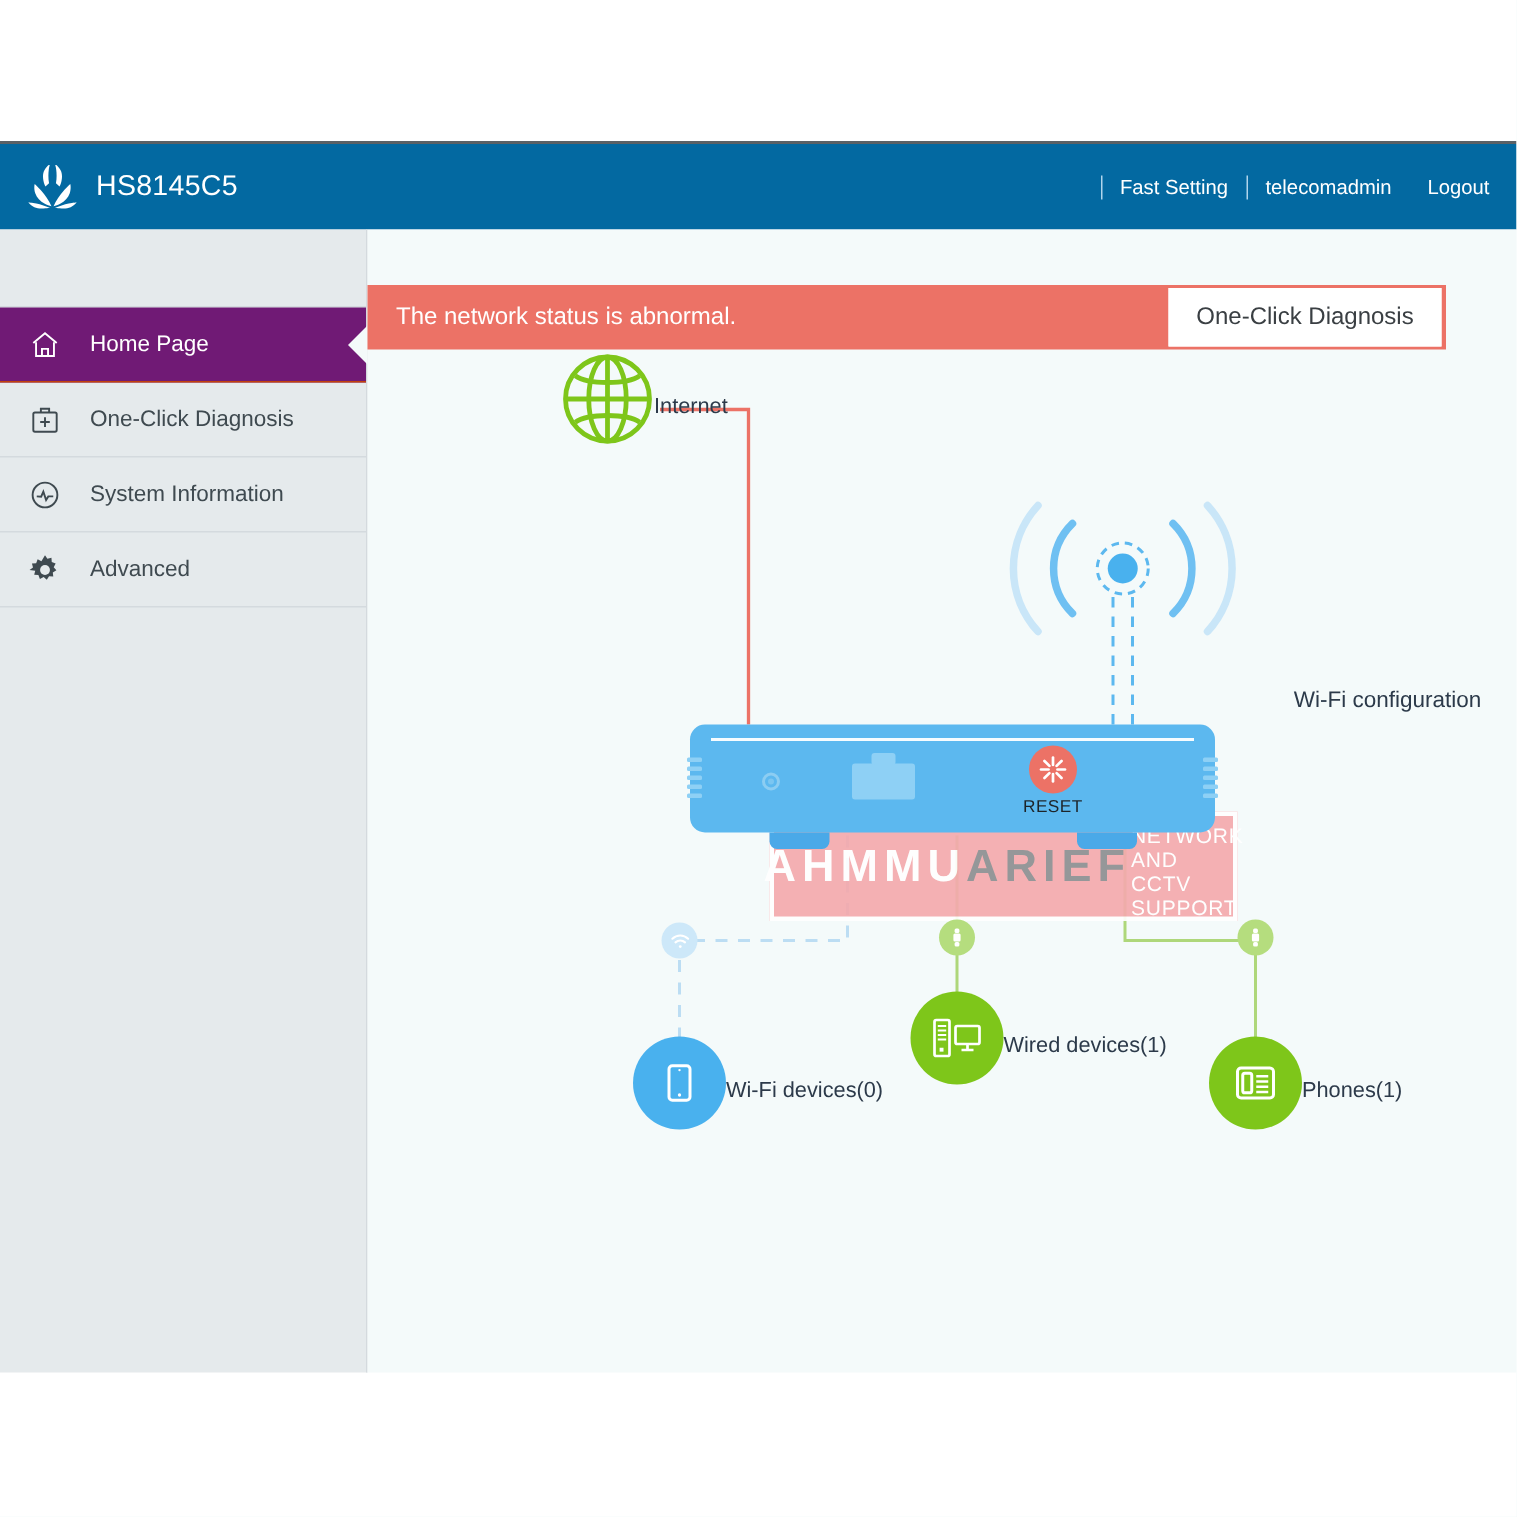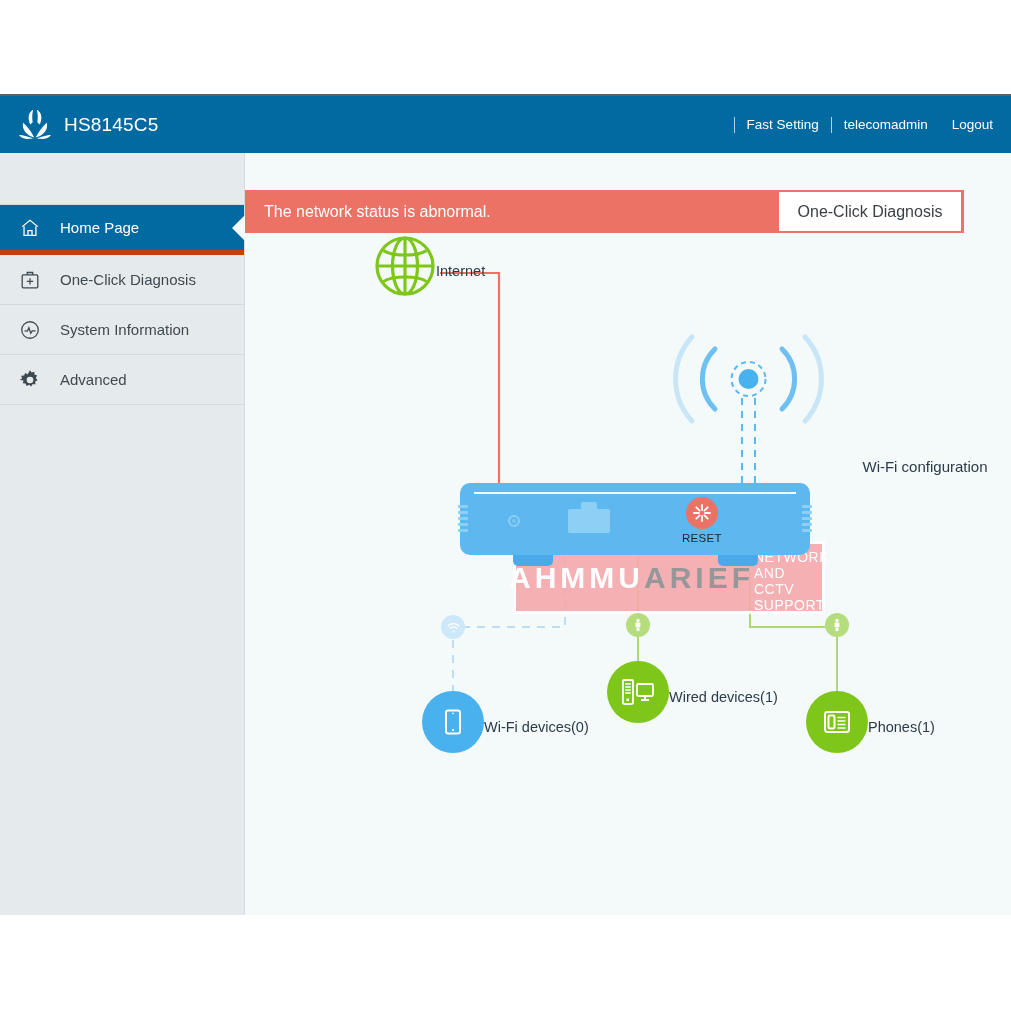--- a/index.html
+++ b/index.html
@@ -38,21 +38,21 @@
   .side-item{
     position:relative;height:50px;display:flex;align-items:center;
     border-bottom:1px solid #d4dade;
     box-sizing:border-box;
   }
   .side-item .ico{
     width:60px;display:flex;align-items:center;justify-content:center;
     color:#3f4a50;
   }
   .side-item .lbl{font-size:15px;color:#3f4a50;}
-  .side-item.active{background:#0369a1;border-bottom:5px solid #c2410c;}
+  .side-item.active{background:#701a75;border-bottom:1px solid #c2410c;}
   .side-item.active .lbl{color:#ffffff;}
   .side-item.active .ico{color:#ffffff;}
   .side-item.active:after{
     content:"";position:absolute;right:-1px;top:50%;transform:translateY(-50%);
     width:0;height:0;
     border-top:13px solid transparent;
     border-bottom:13px solid transparent;
     border-right:13px solid #f4fafa;
   }
 

